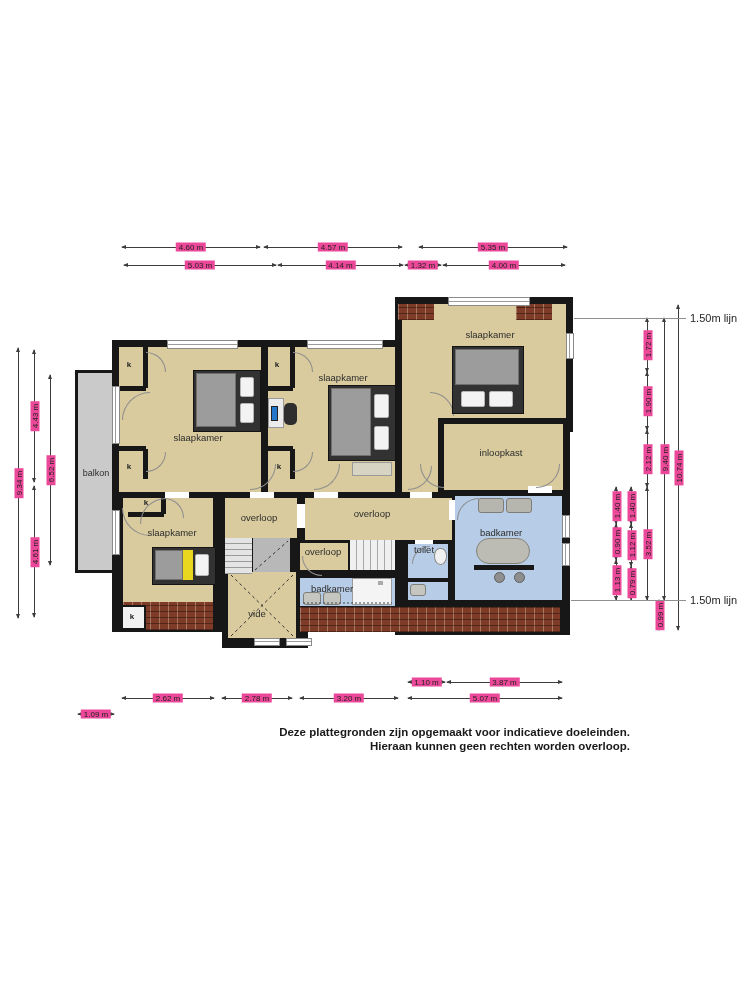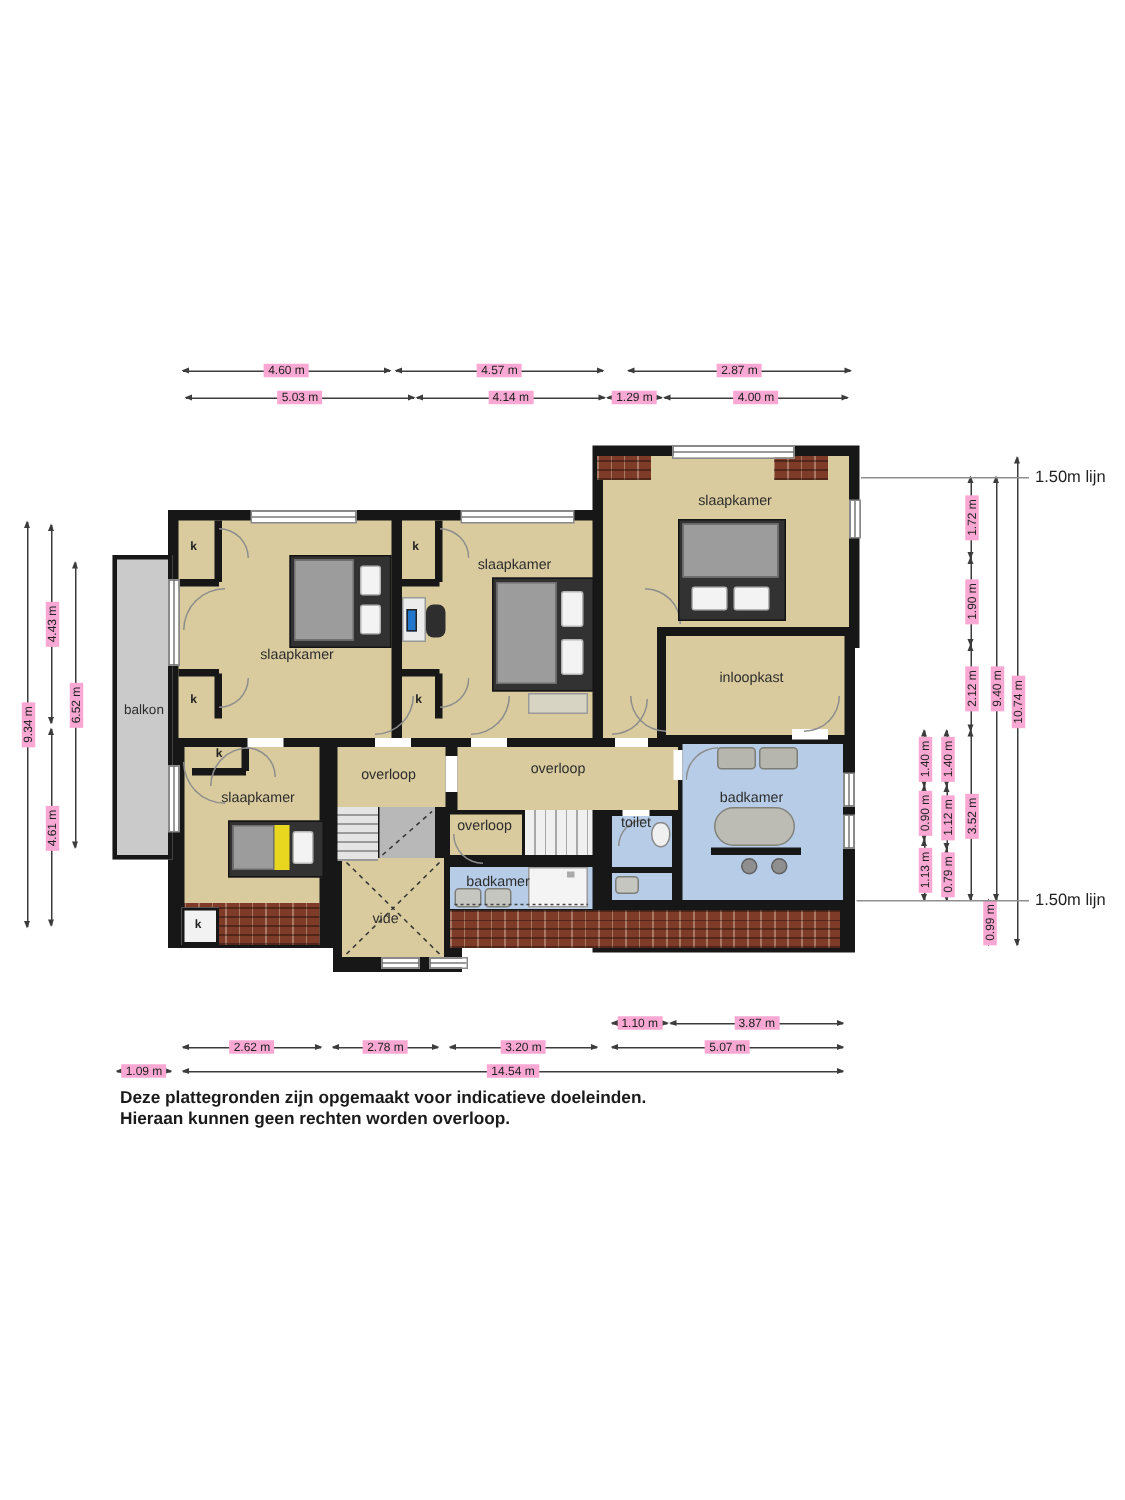--- a/index.html
+++ b/index.html
@@ -39,27 +39,27 @@
   .hdim .aL{position:absolute;left:-1px;top:2px;width:0;height:0;
     border-top:2.5px solid transparent;border-bottom:2.5px solid transparent;border-right:5px solid #3c3c3c;}
   .hdim .aR{position:absolute;right:-1px;top:2px;width:0;height:0;
     border-top:2.5px solid transparent;border-bottom:2.5px solid transparent;border-left:5px solid #3c3c3c;}
   .vdim{position:absolute;width:9px;}
   .vdim .ln{position:absolute;top:0;bottom:0;left:4px;width:1px;background:#3c3c3c;}
   .vdim .aT{position:absolute;top:-1px;left:2px;width:0;height:0;
     border-left:2.5px solid transparent;border-right:2.5px solid transparent;border-bottom:5px solid #3c3c3c;}
   .vdim .aB{position:absolute;bottom:-1px;left:2px;width:0;height:0;
     border-left:2.5px solid transparent;border-right:2.5px solid transparent;border-top:5px solid #3c3c3c;}
-  .dlbl{position:absolute;left:50%;top:4px;transform:translate(-50%,-50%);background:#f9a8d4;
+  .dlbl{position:absolute;left:50%;top:4px;transform:translate(-50%,-50%);background:#ec4899;
     padding:0 3px;font-size:8px;color:#222;white-space:nowrap;}
   .vdim .dlbl{left:4.5px;top:50%;transform:translate(-50%,-50%) rotate(180deg);
     writing-mode:vertical-rl;padding:3px 0;}
   .lijnline{position:absolute;height:1px;background:#8f8f8f;}
   .lijnlbl{position:absolute;font-size:11px;color:#1f1f1f;white-space:nowrap;}
-  .disc{position:absolute;left:80px;width:550px;text-align:left;font-size:11.5px;
+  .disc{position:absolute;left:80px;width:550px;text-align:right;font-size:11.5px;
     font-weight:bold;color:#1a1a1a;}
 </style>
 </head>
 <body>
 
 <div id="canvas">
 
   <div class="blk" style="left:112px;top:340px;width:296px;height:292px"></div>
   <div class="blk" style="left:222px;top:540px;width:86px;height:108px"></div>
   <div class="blk" style="left:395px;top:297px;width:178px;height:135px"></div>
@@ -214,39 +214,39 @@
   <div class="hdim" style="left:264px;top:243px;width:138px">
       <i class="ln"></i>
       <i class="aL"></i>
       <i class="aR"></i>
       <span class="dlbl">4.57 m</span>
     </div>
   <div class="hdim" style="left:419px;top:243px;width:148px">
       <i class="ln"></i>
       <i class="aL"></i>
       <i class="aR"></i>
-      <span class="dlbl">2.87 m</span>
+      <span class="dlbl">5.35 m</span>
     </div>
   <div class="hdim" style="left:124px;top:261px;width:152px">
       <i class="ln"></i>
       <i class="aL"></i>
       <i class="aR"></i>
       <span class="dlbl">5.03 m</span>
     </div>
   <div class="hdim" style="left:278px;top:261px;width:125px">
       <i class="ln"></i>
       <i class="aL"></i>
       <i class="aR"></i>
       <span class="dlbl">4.14 m</span>
     </div>
   <div class="hdim" style="left:405px;top:261px;width:36px">
       <i class="ln"></i>
       <i class="aL"></i>
       <i class="aR"></i>
-      <span class="dlbl">1.29 m</span>
+      <span class="dlbl">1.32 m</span>
     </div>
   <div class="hdim" style="left:443px;top:261px;width:122px">
       <i class="ln"></i>
       <i class="aL"></i>
       <i class="aR"></i>
       <span class="dlbl">4.00 m</span>
     </div>
 
   <div class="vdim" style="left:14px;top:348px;height:270px">
       <i class="ln"></i>
@@ -392,23 +392,17 @@
       <i class="aL"></i>
       <i class="aR"></i>
       <span class="dlbl">5.07 m</span>
     </div>
   <div class="hdim" style="left:78px;top:710px;width:36px">
       <i class="ln"></i>
       <i class="aL"></i>
       <i class="aR"></i>
       <span class="dlbl">1.09 m</span>
     </div>
-  <div class="hdim" style="left:122px;top:710px;width:440px">
-      <i class="ln"></i>
-      <i class="aL"></i>
-      <i class="aR"></i>
-      <span class="dlbl">14.54 m</span>
-    </div>
 
   <div class="disc" style="top:726px">Deze plattegronden zijn opgemaakt voor indicatieve doeleinden.</div>
   <div class="disc" style="top:740px">Hieraan kunnen geen rechten worden overloop.</div>
 
 </div>
 
 </body></html>

